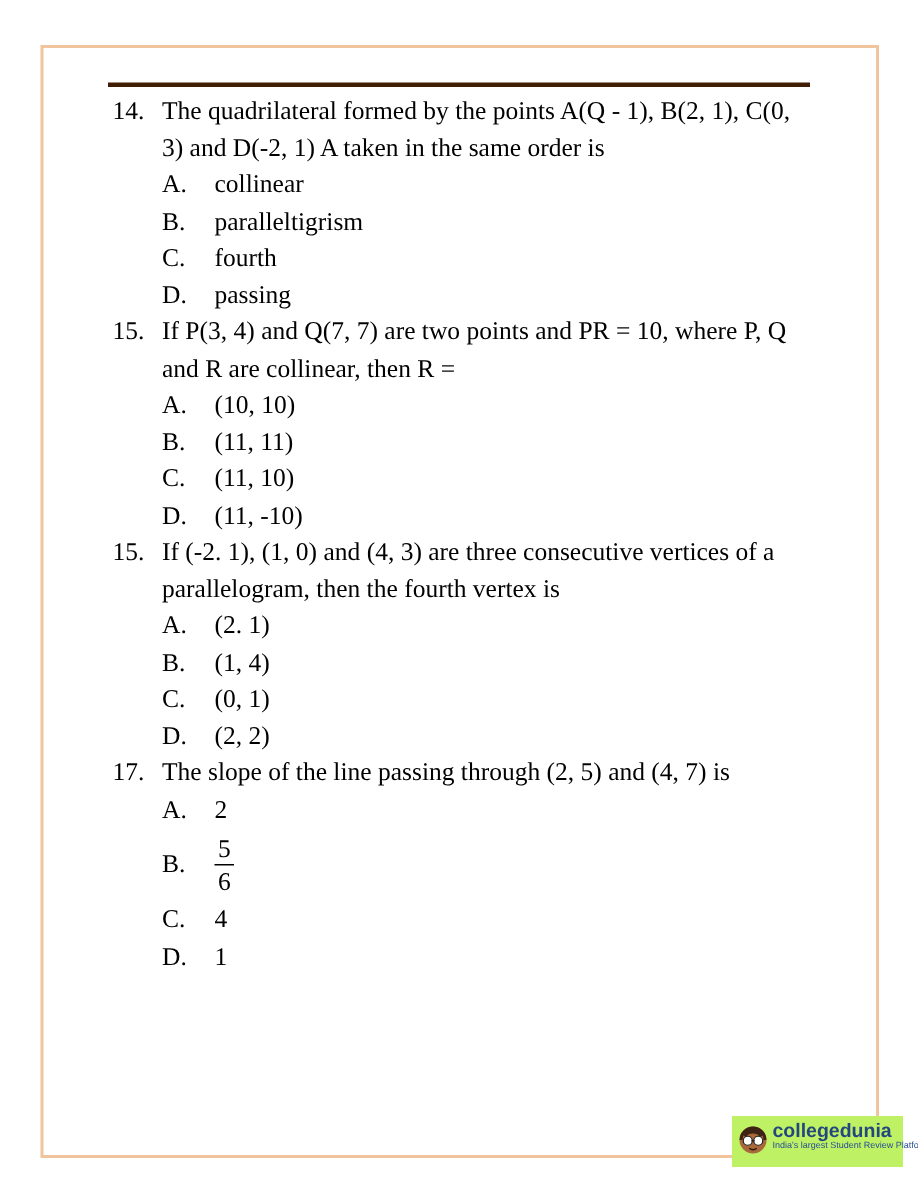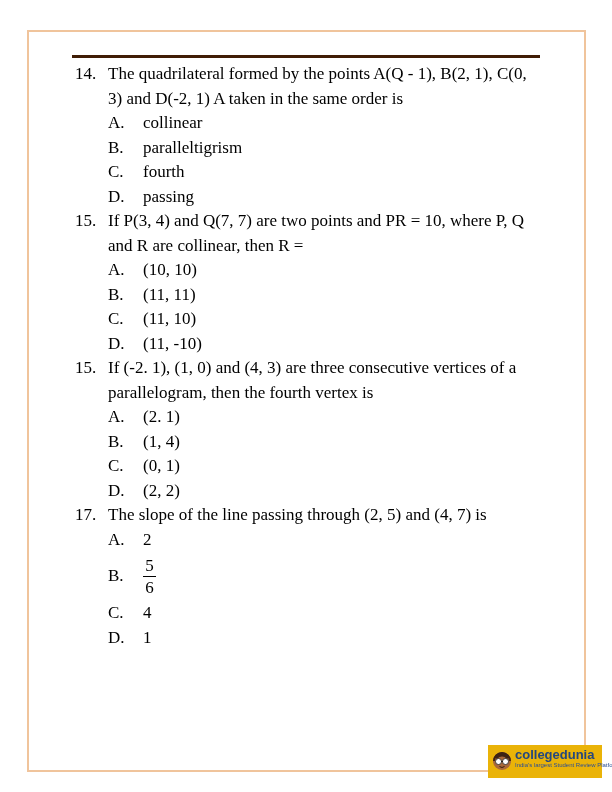--- a/index.html
+++ b/index.html
@@ -68,21 +68,21 @@
   }
   .frac .num { display: block; }
   .logo {
     position: absolute;
     right: 10px;
     bottom: 14px;
     width: 110px;
     display: flex;
     align-items: flex-start;
     gap: 3px;
-    background: #eab308;
+    background: #bef264;
     padding: 2px 0 2px 4px;
   }
   .logo-icon { flex: 0 0 auto; margin-top: 1px; }
   .logo-textcol { display: flex; flex-direction: column; }
   .logo-text {
     font-family: "Liberation Sans", sans-serif;
     font-size: 13px;
     font-weight: 600;
     color: #24477e;
     line-height: 15px;

